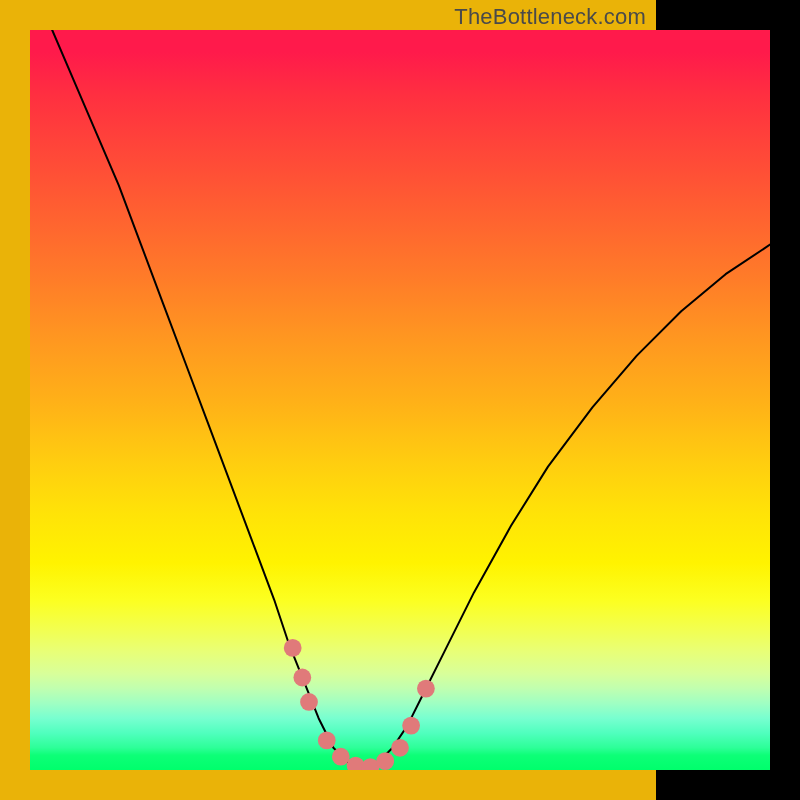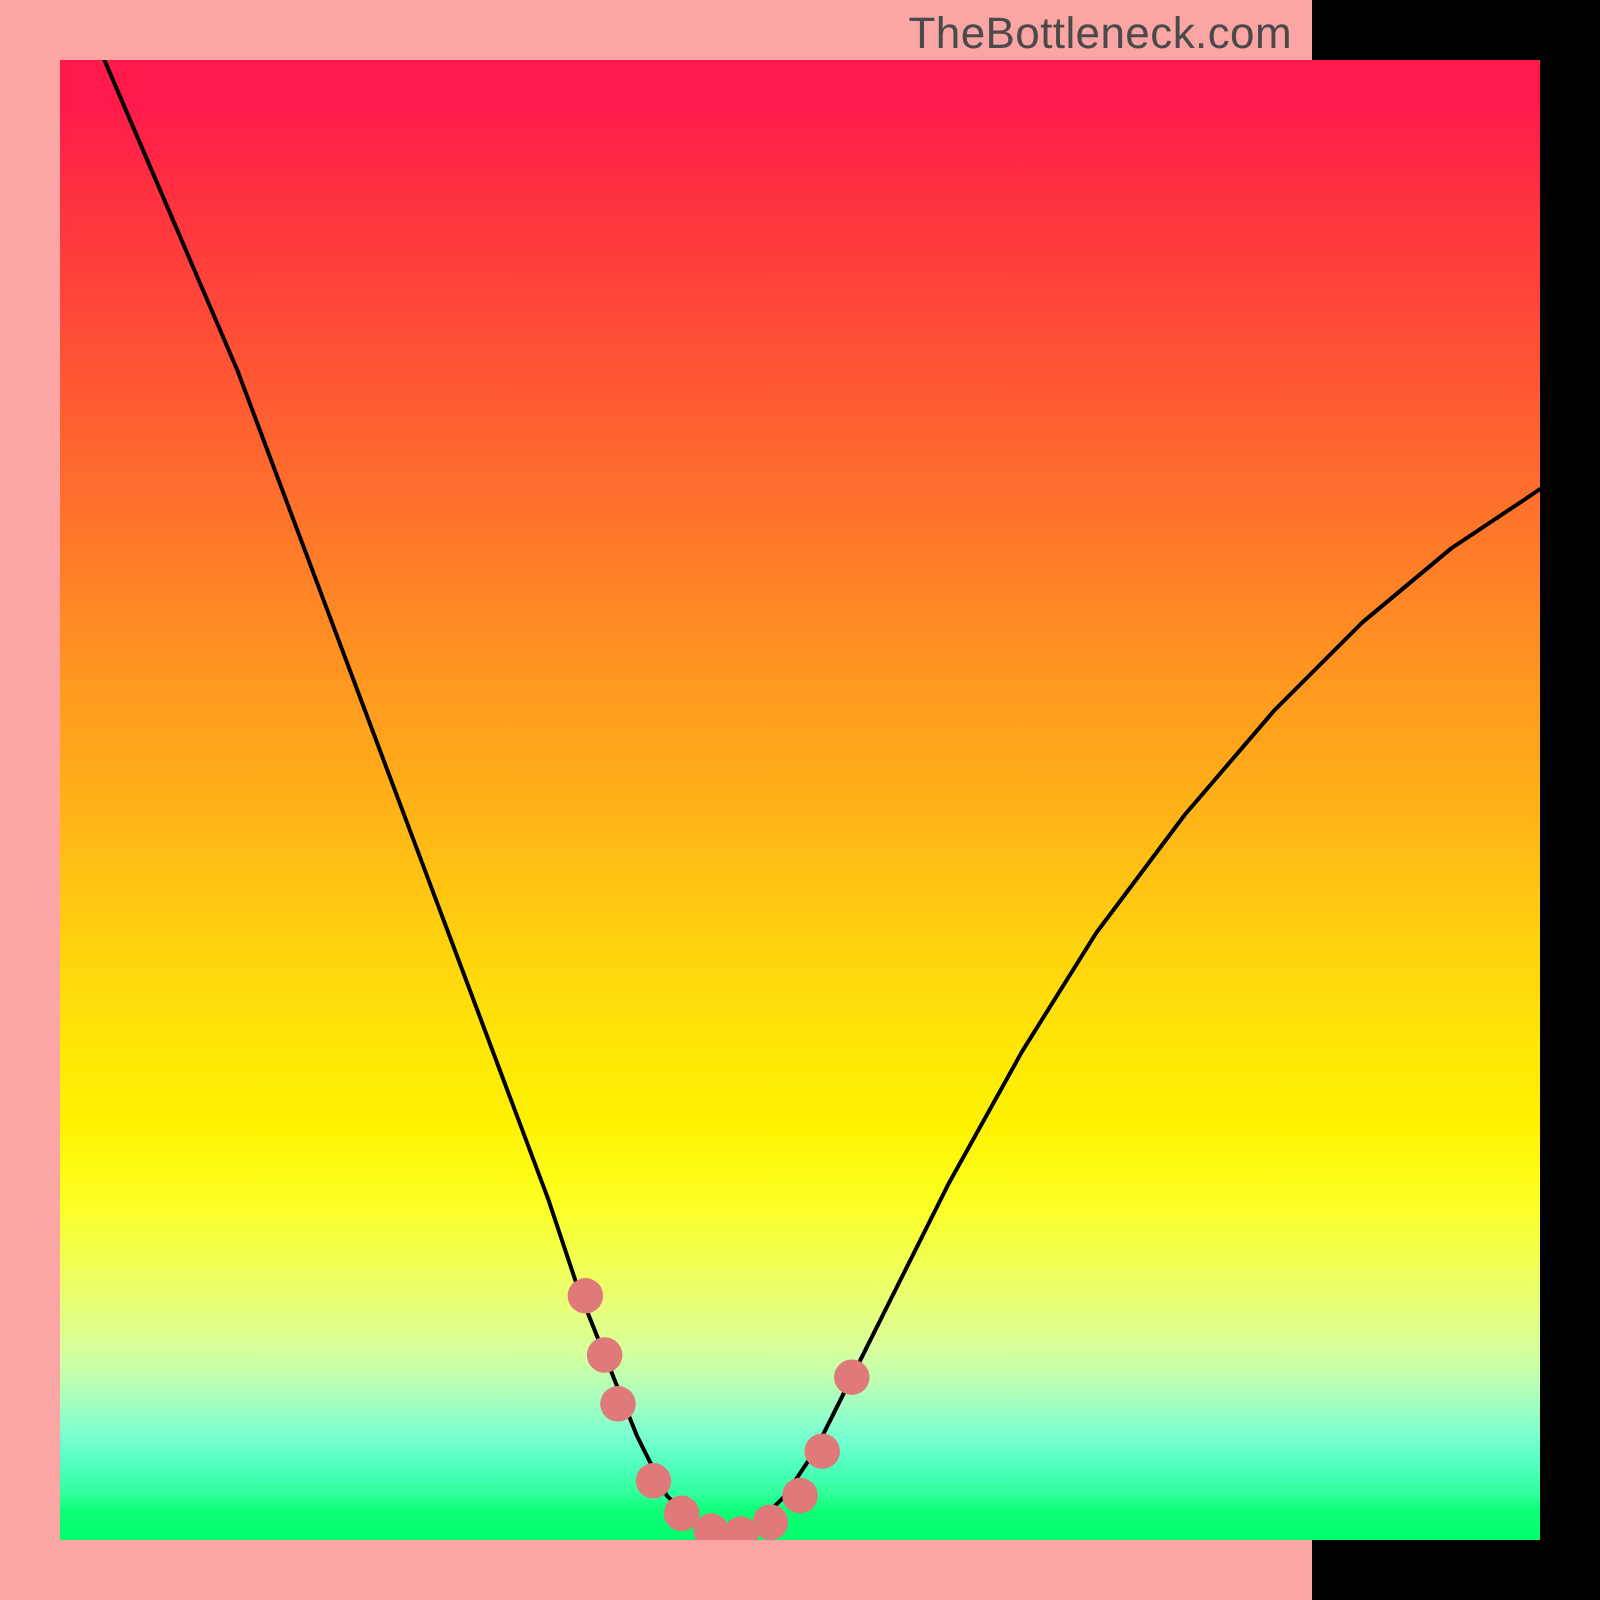--- a/index.html
+++ b/index.html
@@ -10,21 +10,21 @@
     overflow: hidden;
     background: #000;
     font-family: Arial, Helvetica, sans-serif;
   }
   .frame {
     position: absolute;
     left: 0;
     top: 0;
     width: 656px;
     height: 800px;
-    background: #fca5a5;
+    background: #eab308;
   }
   .plot-area {
     position: absolute;
     left: 30px;
     top: 30px;
     width: 740px;
     height: 740px;
     overflow: hidden;
   }
   .gradient {

